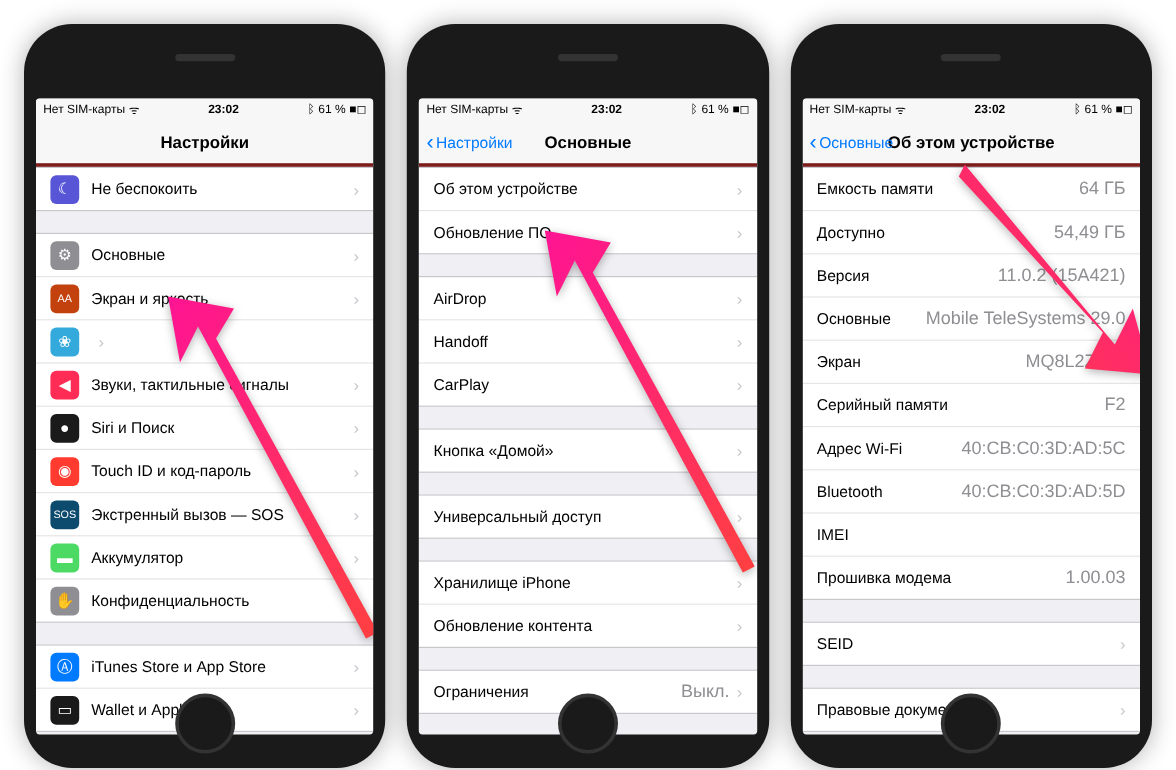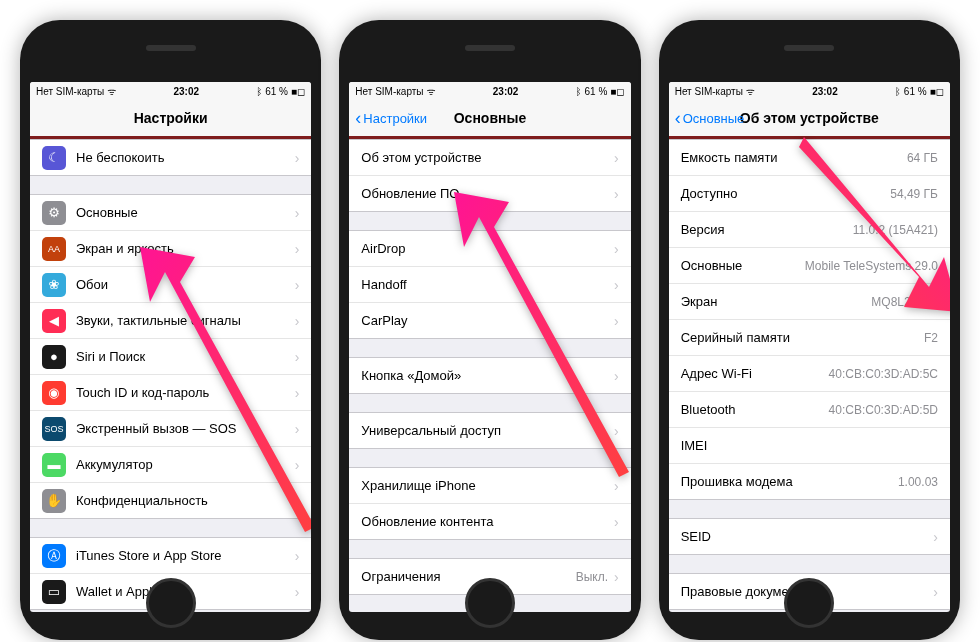--- a/index.html
+++ b/index.html
@@ -14,21 +14,21 @@
 .nav-title{font-weight:600;font-size:14px}
 .nav-back{position:absolute;left:6px;color:#007aff;font-size:13px;display:flex;align-items:center}
 .chev{font-size:18px;margin-right:2px}
 .content{height:calc(100% - 54px);overflow-y:auto;font-size:13px}
 .group{margin-top:18px;background:#fff;border-top:1px solid #c8c7cc;border-bottom:1px solid #c8c7cc}
 .group:first-child{margin-top:0}
 .row{height:35px;display:flex;align-items:center;padding:0 12px;border-bottom:1px solid #e5e5e5;position:relative}
 .row:last-child{border-bottom:none}
 .row-icon{width:24px;height:24px;border-radius:5px;margin-right:10px;display:flex;align-items:center;justify-content:center;color:#fff;font-size:13px;flex-shrink:0}
 .row-label{flex:1;color:#000}
-.row-value{color:#8e8e93;font-size:12px;text-align:right}
+.row-value{color:#8e8e93;font-size:15px;text-align:right}
 .row-chev{color:#c7c7cc;font-size:14px;margin-left:6px}
 .arrow{position:absolute;pointer-events:none;z-index:10}
 .arrow svg{filter:drop-shadow(0 2px 4px rgba(0,0,0,0.3))}
 </style>
 </head>
 <body>
 
 <div class="phone">
   <div class="screen">
     <div class="status-bar">
@@ -60,21 +60,20 @@
             <div class="row-label">Основные</div>
             <div class="row-chev">›</div>
           </div>
           <div class="row">
             <div class="row-icon" style="background: #c2410c; font-size: 9px;">AA</div>
             <div class="row-label">Экран и яркость</div>
             <div class="row-chev">›</div>
           </div>
           <div class="row">
             <div class="row-icon" style="background: rgb(52, 170, 220); font-size: 13px;">❀</div>
-            <div class="row-label">Обои</div>
             <div class="row-chev">›</div>
           </div>
           <div class="row">
             <div class="row-icon" style="background: rgb(255, 45, 85); font-size: 13px;">◀</div>
             <div class="row-label">Звуки, тактильные сигналы</div>
             <div class="row-chev">›</div>
           </div>
           <div class="row">
             <div class="row-icon" style="background: rgb(26, 26, 26); font-size: 13px;">●</div>
             <div class="row-label">Siri и Поиск</div>

